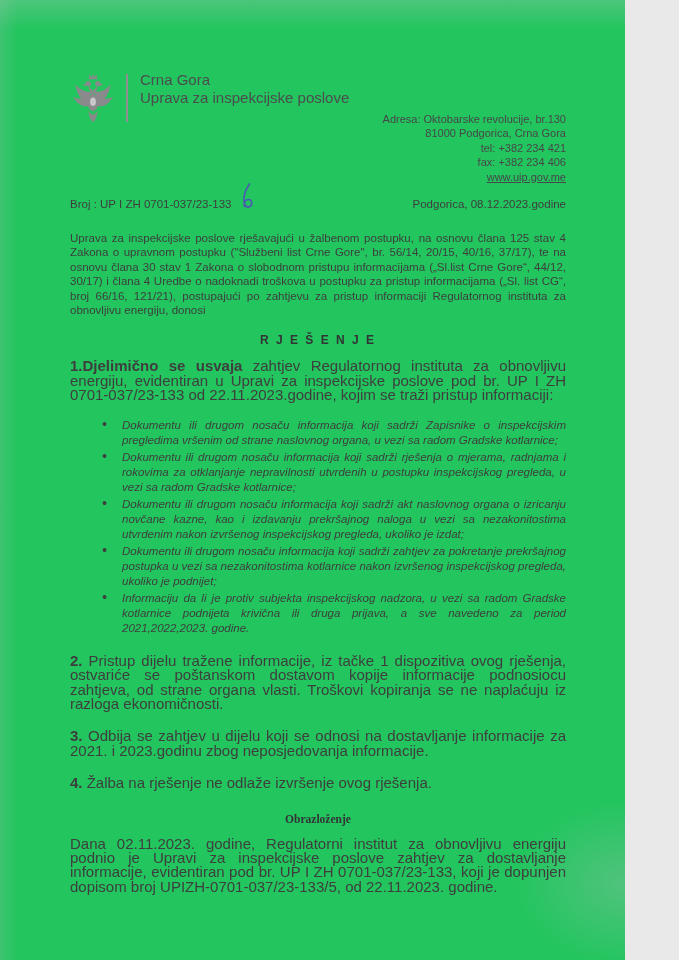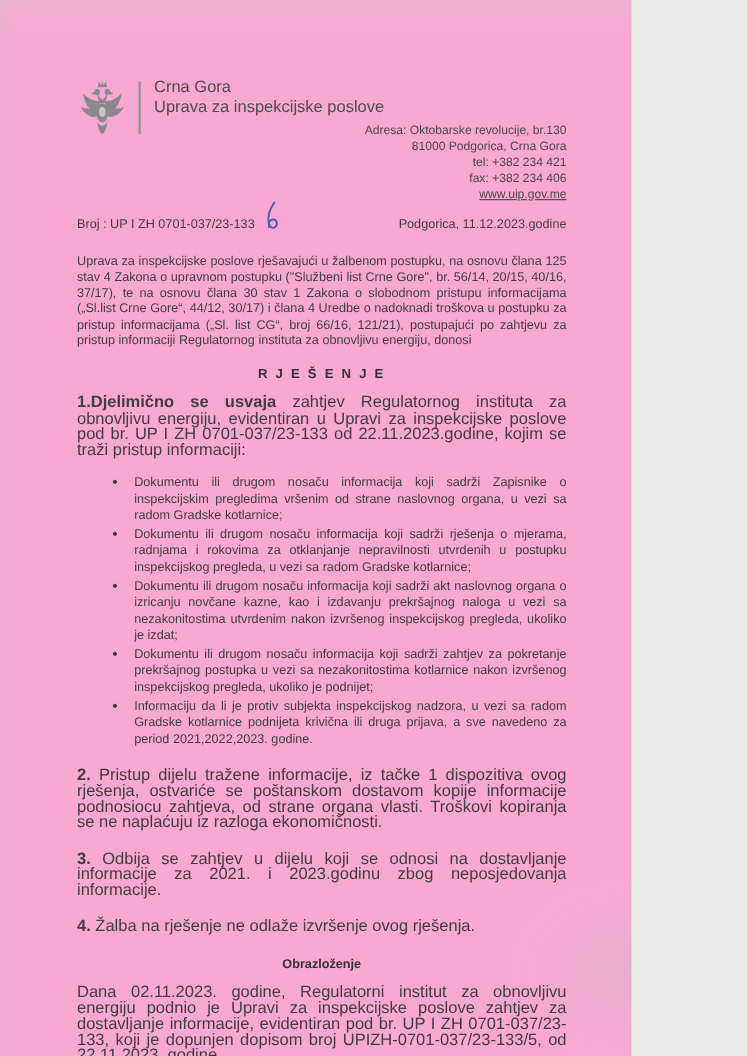--- a/index.html
+++ b/index.html
@@ -1,20 +1,20 @@
 <!DOCTYPE html>
 <html><head>
 <meta charset="utf-8">
 <style>
   html, body { margin: 0; padding: 0; background: #e9e9ea; }
   .page {
     position: relative;
-    width: 574px;
+    width: 625px;
     height: 960px;
-    background: #f9a8d4;
+    background: #22c55e;
     overflow: hidden;
     font-family: "Liberation Sans", "DejaVu Sans", sans-serif;
     color: #3e3e3e;
     box-sizing: border-box;
   }
   
   .page::before {
     content: "";
     position: absolute; inset: 0;
     background:
@@ -73,33 +73,35 @@
   .point .lbl { font-weight: bold; }
 
   ul.bullets { margin: 11px 0 0 25px; padding: 0; list-style: none; }
   ul.bullets li {
     position: relative;
     padding-left: 27px;
     font-size: 11.5px;
     line-height: 15px;
     text-align: justify;
     margin-bottom: 2px;
+    font-style: italic;
   }
   ul.bullets li::before {
     content: "\2022";
     position: absolute; left: 7px; top: -1px;
     font-size: 14px; color: #3e3e3e;
   }
   .point.gap-lg { margin-top: 18px; }
   .section-title {
     margin-top: 22px;
     text-align: center;
     font-weight: bold;
     font-size: 11.5px;
     color: #333335;
+    font-family: Liberation Serif, serif;
   }
   .closing { margin-top: 12px; }
 </style>
 </head>
 <body>
 
 <div class="page">
   <div class="content">
 
     <div class="brand-row">
@@ -133,21 +135,21 @@
       <div class="site">www.uip.gov.me</div>
     </div>
 
     <div class="ref-row">
       <span class="ref-number">
         <span>Broj : UP I  ZH 0701-037/23-133</span>
         <svg class="hand-mark" viewBox="0 0 20 30" aria-hidden="true">
           <path d="M13.5 2 C 10 7, 7.5 13, 8 19 C 8.3 23.5, 11 26.5, 14 24.5 C 16.8 22.6, 16 17.5, 12.5 17.5 C 9 17.5, 7.5 21, 8.5 24.5" fill="none" stroke="#4a5bb0" stroke-width="1.7" stroke-linecap="round"></path>
         </svg>
       </span>
-      <span>Podgorica, 11.12.2023.godine</span>
+      <span>Podgorica, 08.12.2023.godine</span>
     </div>
 
     <p class="para">Uprava za inspekcijske poslove rješavajući u žalbenom postupku, na osnovu člana 125 stav 4 Zakona o upravnom postupku ("Službeni list Crne Gore", br. 56/14, 20/15, 40/16, 37/17), te na osnovu člana 30 stav 1 Zakona o slobodnom pristupu informacijama („Sl.list Crne Gore“, 44/12, 30/17) i člana 4 Uredbe o nadoknadi troškova u postupku za pristup informacijama („Sl. list CG“, broj 66/16, 121/21), postupajući po zahtjevu za pristup informaciji Regulatornog instituta za obnovljivu energiju, donosi</p>
 
     <div class="doc-title">R J E Š E N J E</div>
 
     <p class="point"><span class="lbl">1.Djelimično se usvaja</span><span> zahtjev Regulatornog instituta za obnovljivu energiju, evidentiran u Upravi za inspekcijske poslove pod br. UP I ZH 0701-037/23-133 od 22.11.2023.godine, kojim se traži pristup informaciji:</span></p>
 
     <ul class="bullets">
       <li>Dokumentu ili drugom nosaču informacija koji sadrži Zapisnike o inspekcijskim pregledima vršenim od strane naslovnog organa, u vezi sa radom Gradske kotlarnice;</li>

